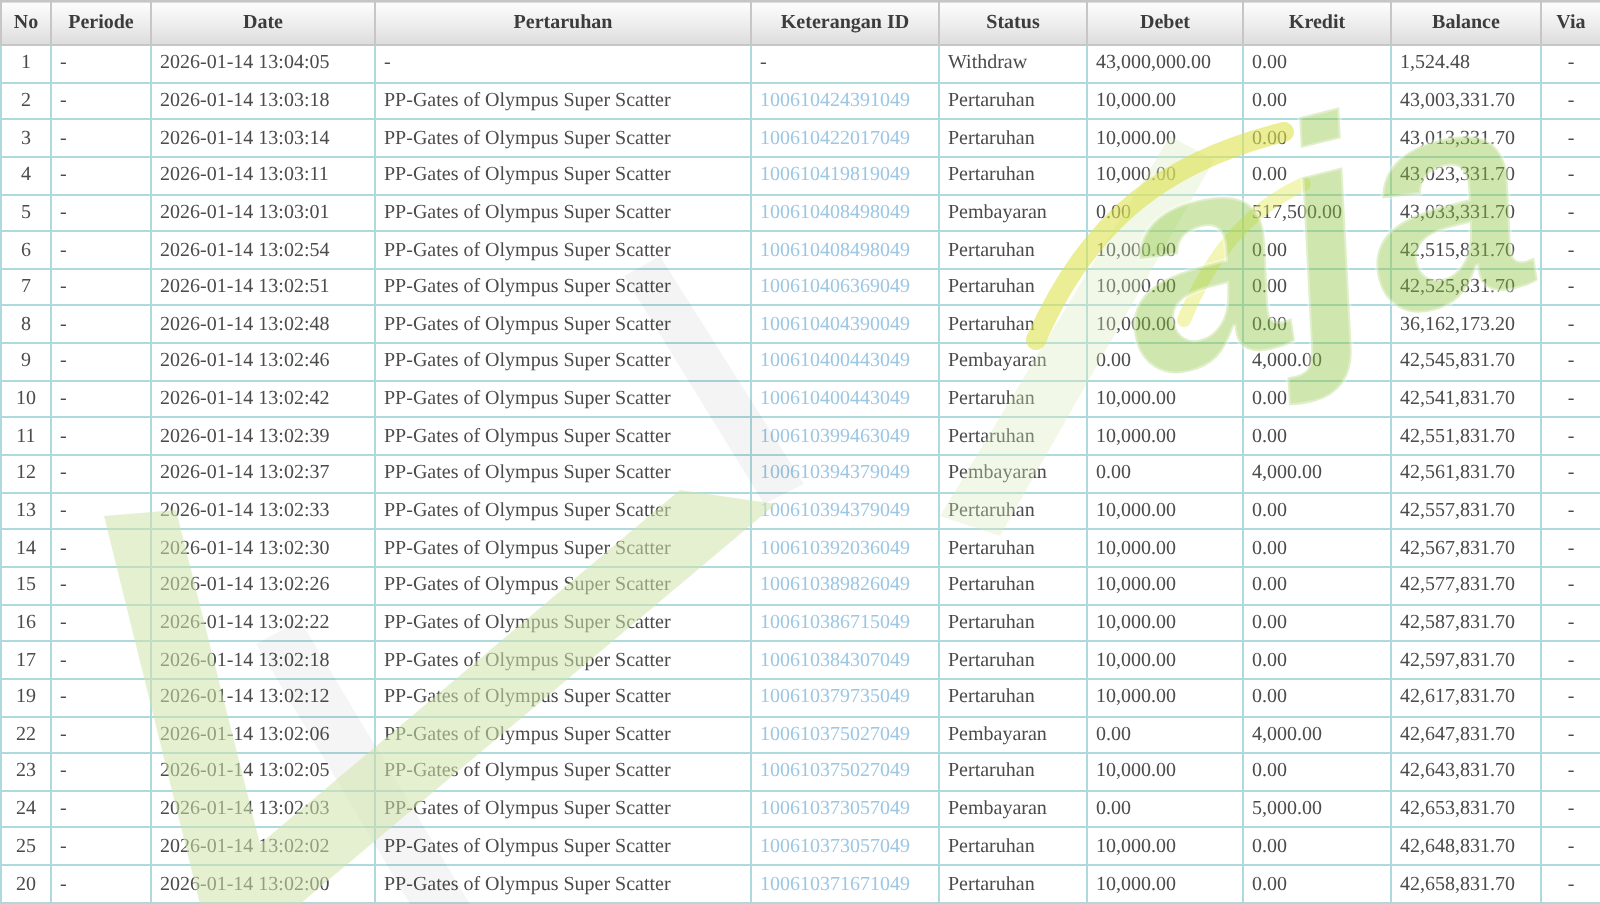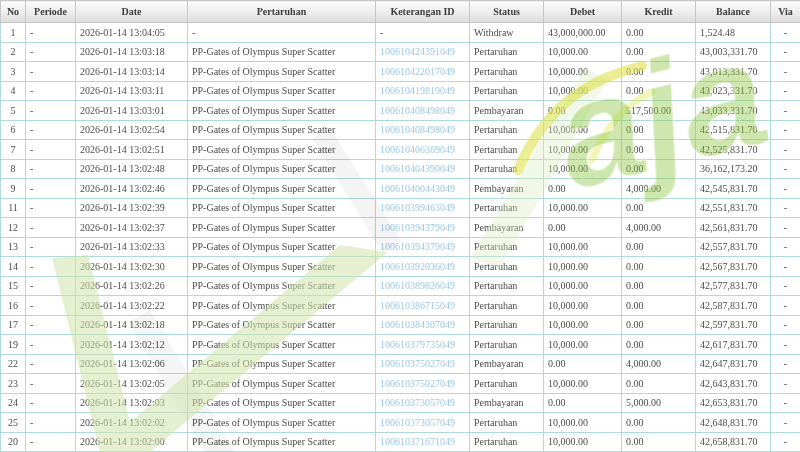--- a/index.html
+++ b/index.html
@@ -168,20 +168,32 @@
           <td>2026-01-14 13:02:46</td>
           <td>PP-Gates of Olympus Super Scatter</td>
           <td class="c-id link">100610400443049</td>
           <td>Pembayaran</td>
           <td>0.00</td>
           <td>4,000.00</td>
           <td>42,545,831.70</td>
           <td class="c-via">-</td>
         </tr>
         <tr>
+          <td class="c-no">10</td>
+          <td>-</td>
+          <td>2026-01-14 13:02:42</td>
+          <td>PP-Gates of Olympus Super Scatter</td>
+          <td class="c-id link">100610400443049</td>
+          <td>Pertaruhan</td>
+          <td>10,000.00</td>
+          <td>0.00</td>
+          <td>42,541,831.70</td>
+          <td class="c-via">-</td>
+        </tr>
+        <tr>
           <td class="c-no">11</td>
           <td>-</td>
           <td>2026-01-14 13:02:39</td>
           <td>PP-Gates of Olympus Super Scatter</td>
           <td class="c-id link">100610399463049</td>
           <td>Pertaruhan</td>
           <td>10,000.00</td>
           <td>0.00</td>
           <td>42,551,831.70</td>
           <td class="c-via">-</td>

